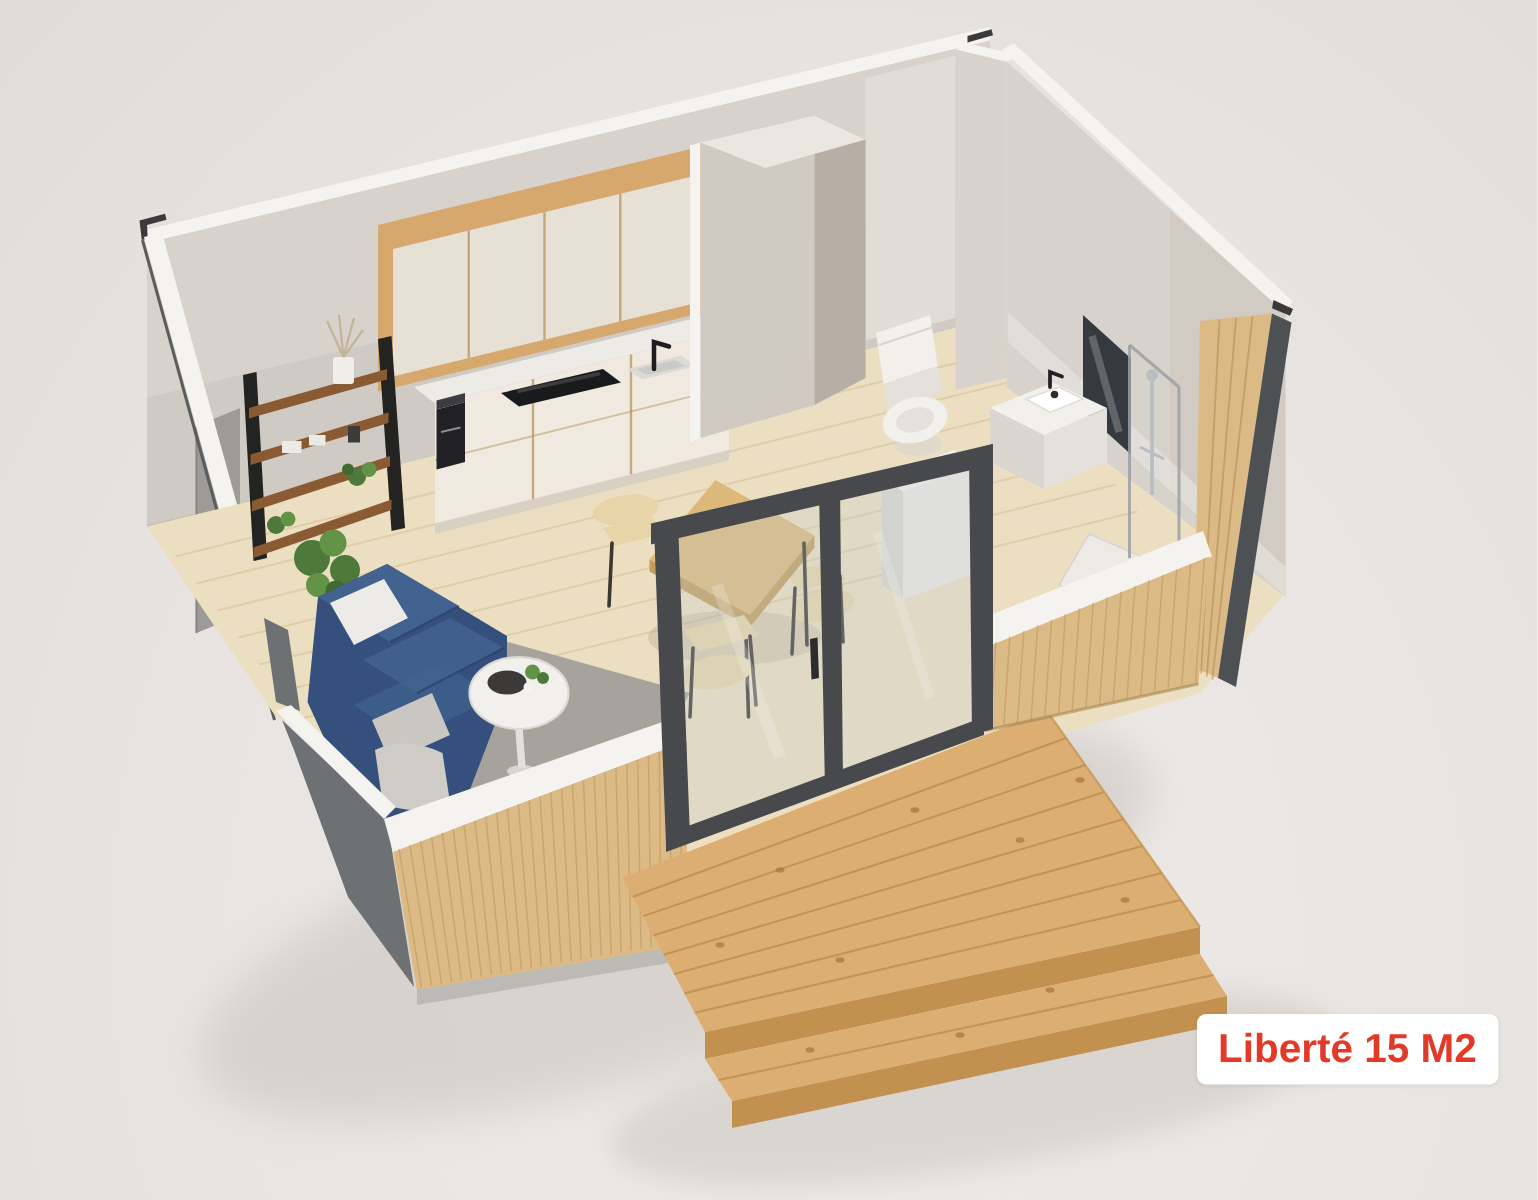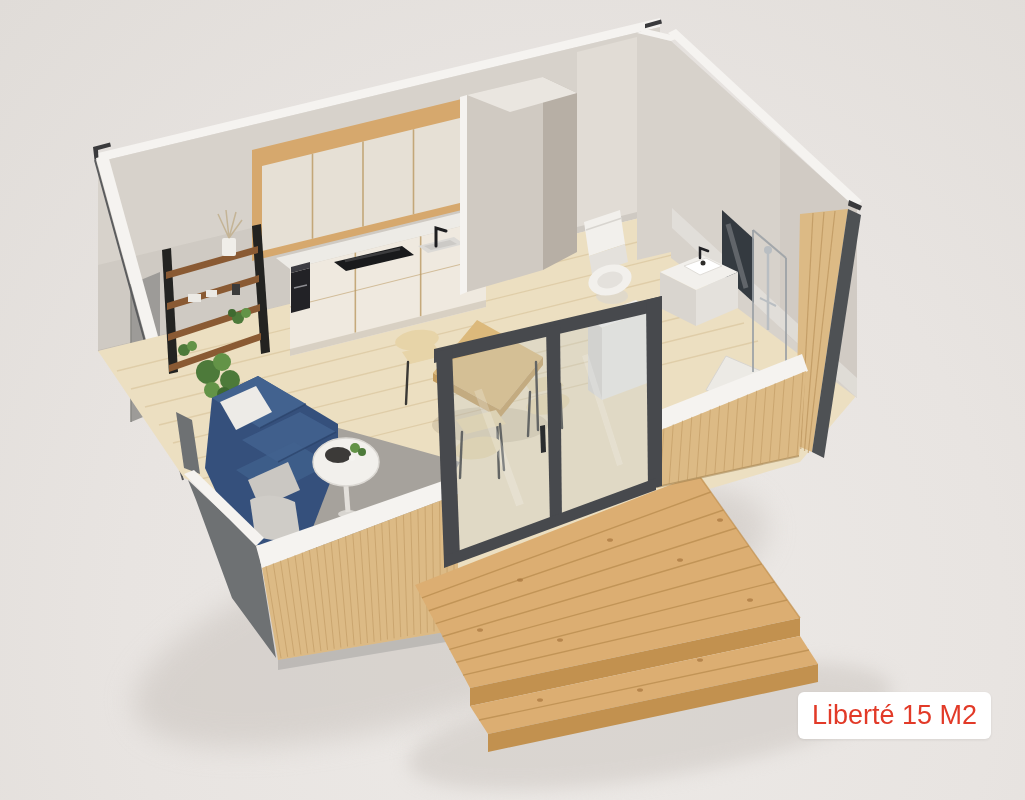--- a/index.html
+++ b/index.html
@@ -52,23 +52,23 @@
   .glass{fill:var(--glass);}
   .lines-floor line{stroke:var(--floor_line);stroke-width:1.3;opacity:.65;}
   .lines-gap line{stroke:var(--cabinet_gap);stroke-width:1.6;opacity:.8;}
   .lines-slat line{stroke:var(--slat_line);stroke-width:1;opacity:.45;}
   .lines-grain line{stroke:var(--slat_line);stroke-width:1.2;opacity:.6;}
   .lines-deck line{stroke:var(--deck_line);stroke-width:1.4;opacity:.75;}
   .floor{fill:var(--floor);}
   .legline{stroke:var(--leg);stroke-width:2.4;stroke-linecap:round;fill:none;}
   .silver{stroke:var(--glassline);stroke-width:2;fill:none;opacity:.85;}
   #badge{
-    position:absolute;left:798px;top:692px;
+    position:absolute;left:798px;top:676px;
     background:var(--badge_bg);color:var(--badge_text);
-    font-size:27px;font-weight:normal;line-height:1;
+    font-size:27px;font-weight:bold;line-height:1;
     padding:10px 14px;border-radius:6px;
     box-shadow:0 1px 3px rgba(0,0,0,0.08);
     white-space:nowrap;
   }
 </style>
 </head>
 <body>
 
 <svg width="1025" height="800" viewBox="0 0 1025 800">
   <defs>

